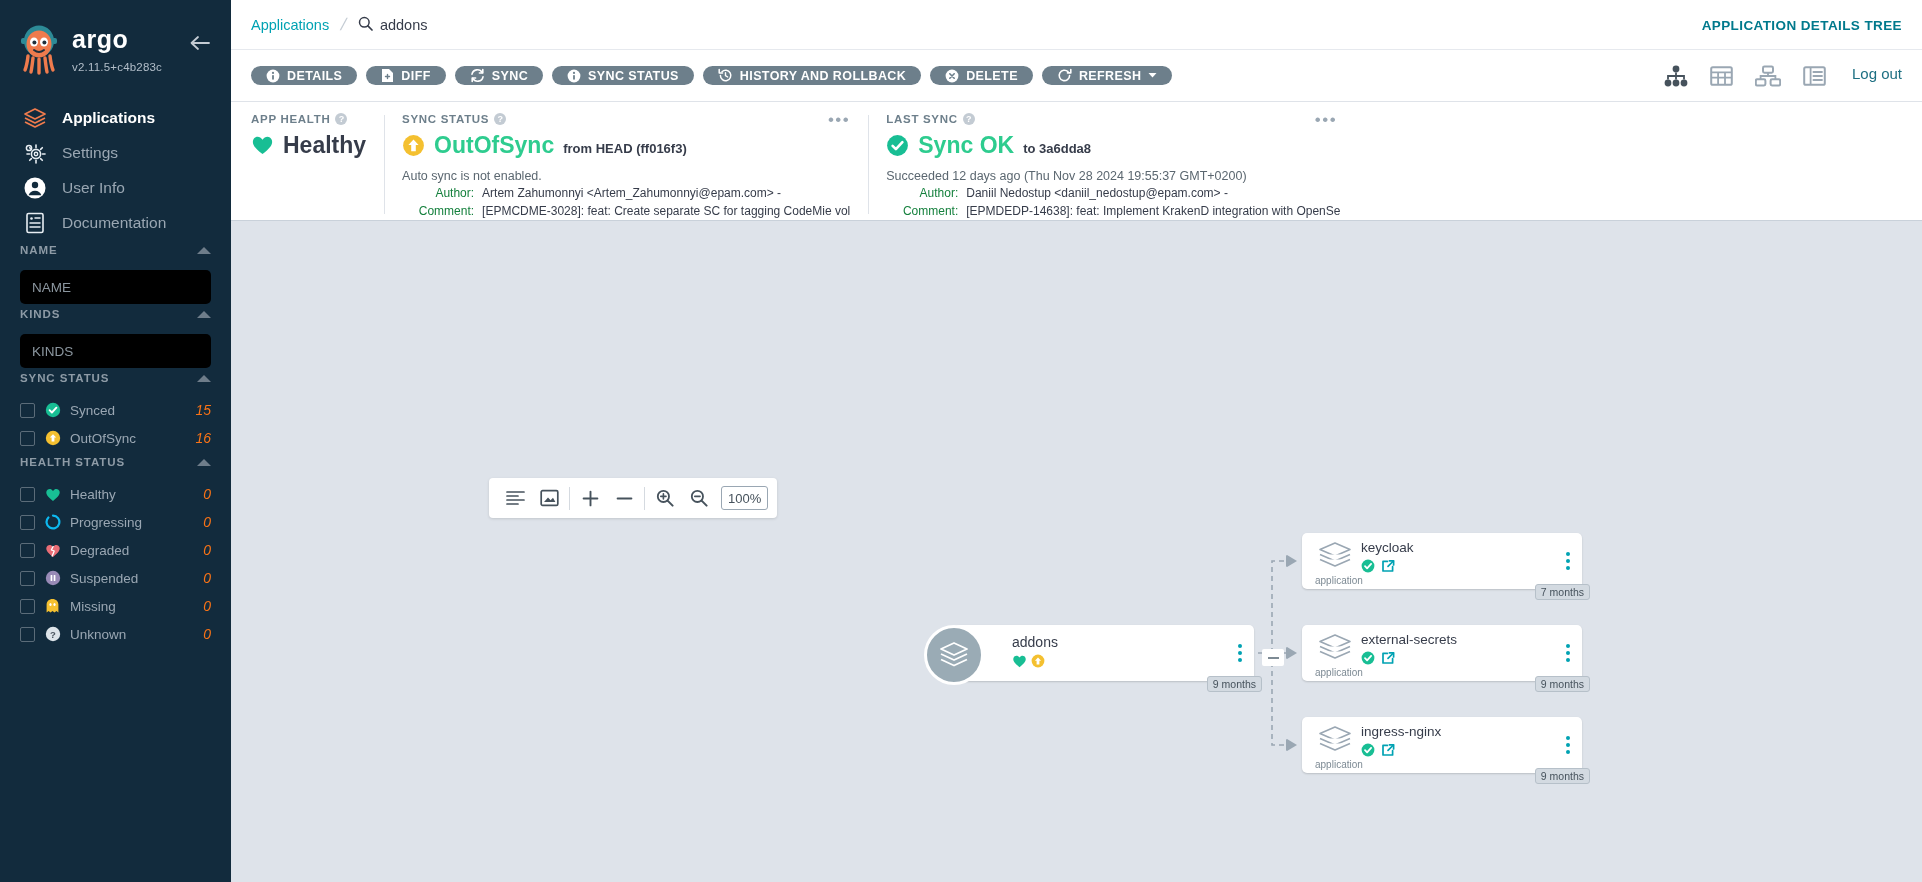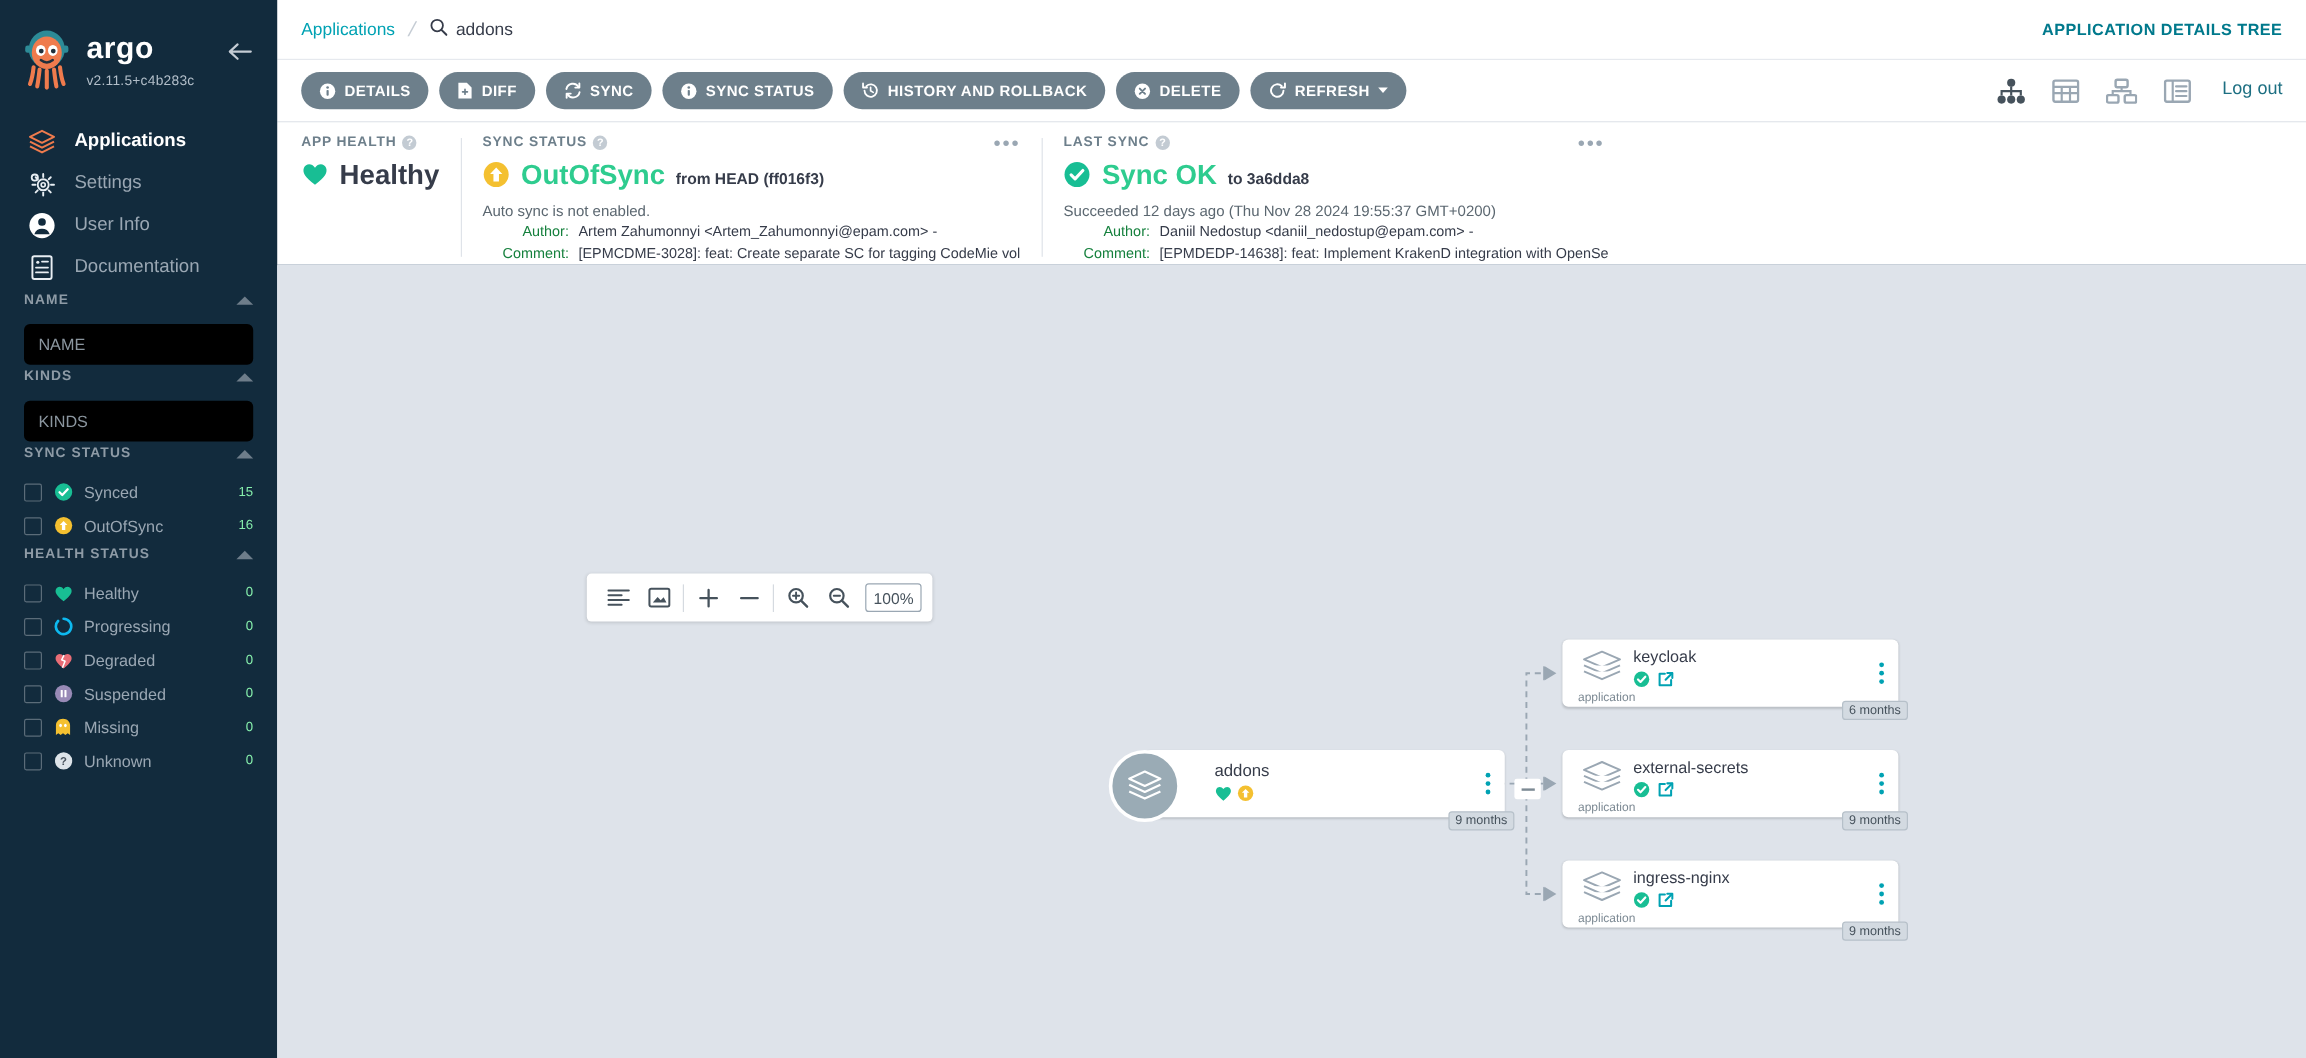--- a/index.html
+++ b/index.html
@@ -57,21 +57,21 @@
   .sb-filter-list { margin-top: 8px; }
   .sb-filter-row {
     display: flex; align-items: center; height: 28px; cursor: pointer; gap: 9px;
   }
   .sb-cb {
     width: 15px; height: 15px; flex: 0 0 15px;
     border: 1.5px solid #5b6c79; border-radius: 2px; background: transparent;
   }
   .sb-stat-icon { width: 17px; height: 17px; flex: 0 0 17px; display: flex; align-items: center; justify-content: center; }
   .sb-filter-label { font-size: 13.5px; color: #9aa7b3; flex: 1; }
-  .sb-filter-count { font-size: 11px; color: #86efac; }
+  .sb-filter-count { font-size: 14px; color: #f97316; font-style: italic; }
 
   
   .main { flex: 1; height: 882px; display: flex; flex-direction: column; background: #dee3ea; min-width: 0; }
 
   .topbar {
     height: 50px; background: #fff; flex: 0 0 50px;
     display: flex; align-items: center; padding: 0 20px;
     border-bottom: 1px solid #e6e9ee;
   }
   .crumb-link { font-size: 14.5px; color: #00a2b3; cursor: pointer; }
@@ -80,21 +80,21 @@
   .topbar-right { margin-left: auto; }
   .adt-label { font-size: 13.5px; font-weight: bold; color: #00798c; letter-spacing: .4px; cursor: pointer; }
 
   .actionbar {
     height: 52px; background: #fff; flex: 0 0 52px;
     display: flex; align-items: center; padding: 0 20px;
     border-bottom: 1px solid #dfe3e9;
   }
   .abtn {
     display: inline-flex; align-items: center; gap: 7px;
-    height: 31px; padding: 0 15px; border-radius: 16px;
+    height: 19px; padding: 0 15px; border-radius: 16px;
     background: #6d7f8b; color: #fff; border: none; cursor: pointer;
     font-size: 12.5px; font-weight: bold; letter-spacing: .4px;
     font-family: "Liberation Sans", sans-serif; margin-right: 9px;
     white-space: nowrap;
   }
   .abtn svg { display: block; }
   .viewicons { margin-left: auto; display: flex; gap: 22px; }
   .viewicon { cursor: pointer; display: flex; align-items: center; }
   .logout { font-size: 15px; color: #1d6f82; cursor: pointer; margin-left: 4px; }
 
@@ -738,21 +738,21 @@
                   <path d="M12.4 2 L7 7.4" stroke="#00a2b3" stroke-width="1.7" stroke-linecap="round"></path>
                 </svg>
             </span>
           </div>
         </div>
         <div class="kebab">
             <i></i>
             <i></i>
             <i></i>
           </div>
-        <div class="pill">6 months</div>
+        <div class="pill">7 months</div>
       </div>
     </div>
 
     <div class="node child-node" style="top:404px">
       <div class="node-card child-card">
         <div class="child-arrow"></div>
         <div class="child-icon">
           <span>
             <svg width="40" height="30" viewBox="0 0 40 30">
               <path d="M20 3 L35 9.5 L20 16 L5 9.5 Z" fill="#fff" stroke="#9aa7b3" stroke-width="1.6" stroke-linejoin="round"></path>

